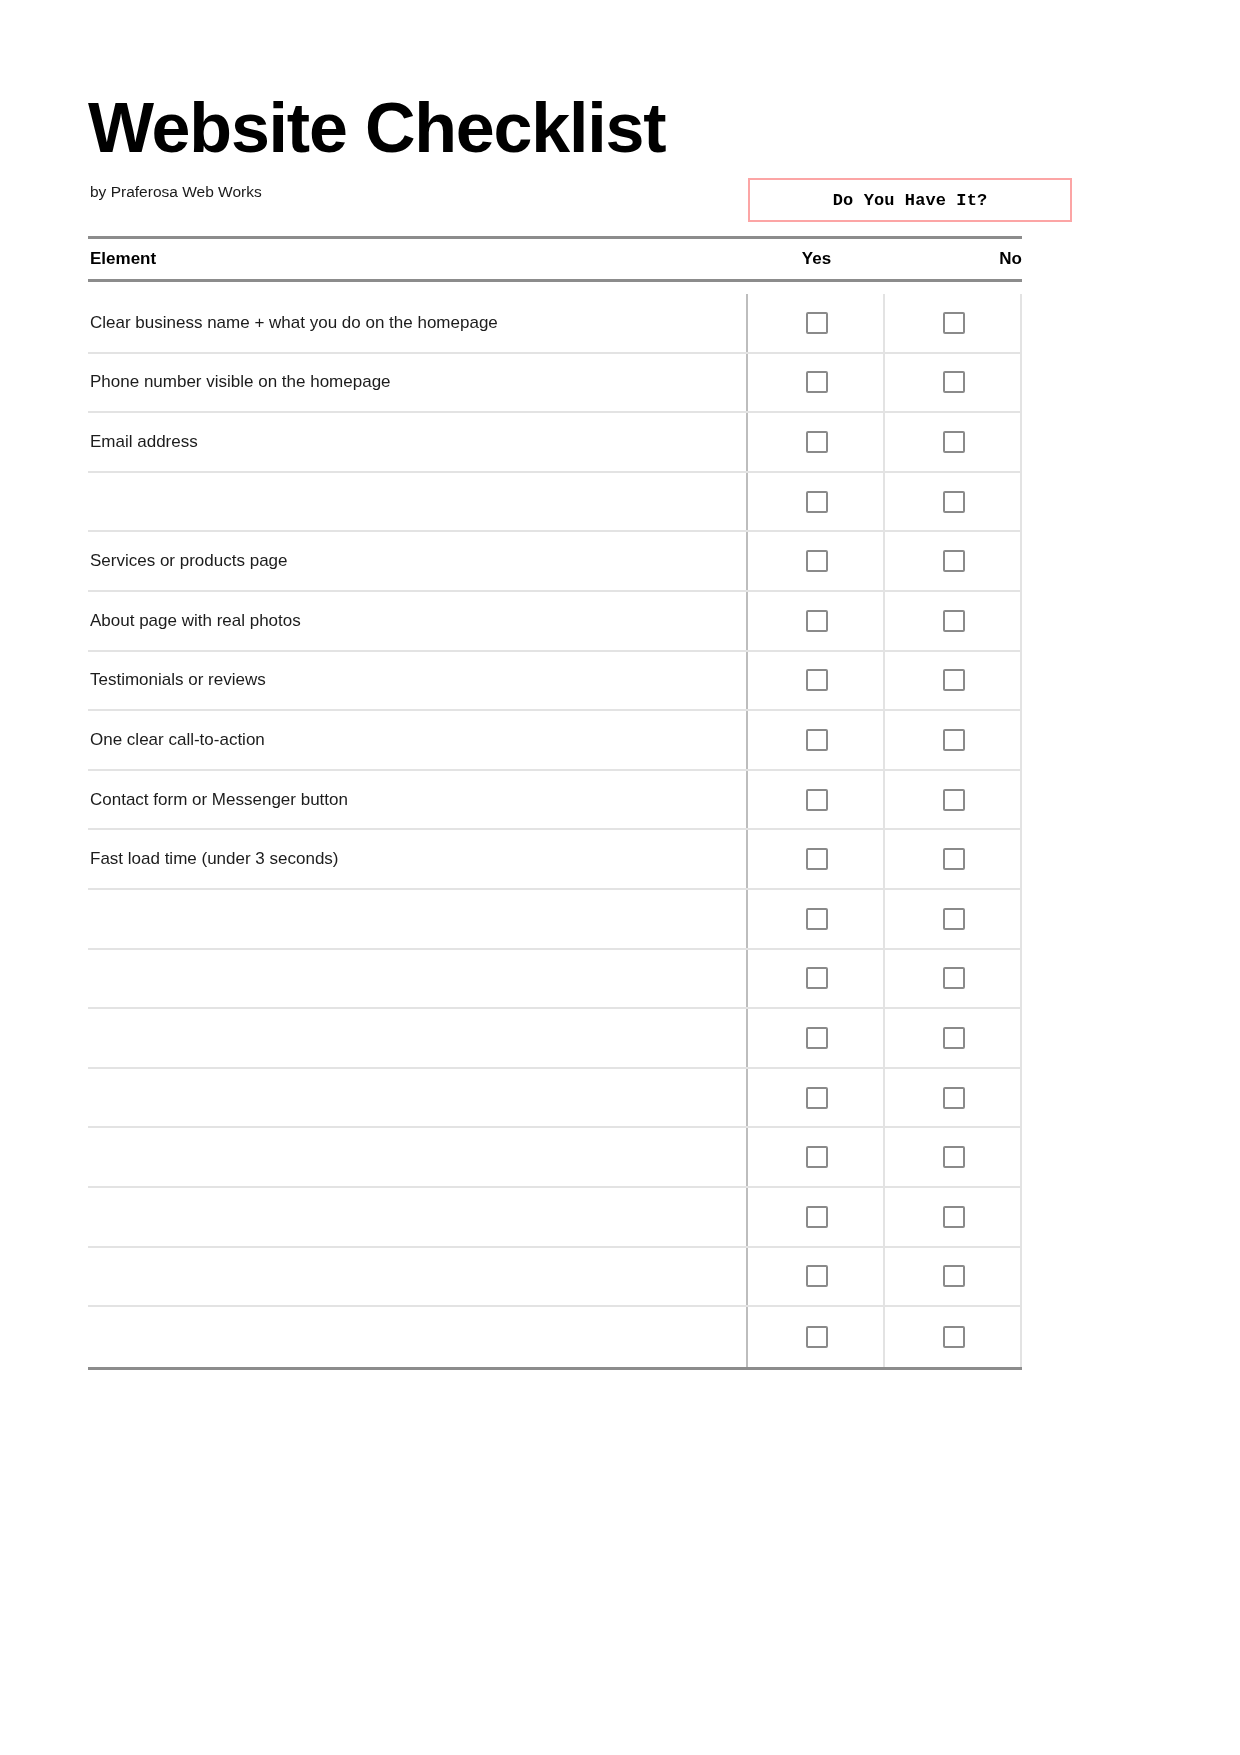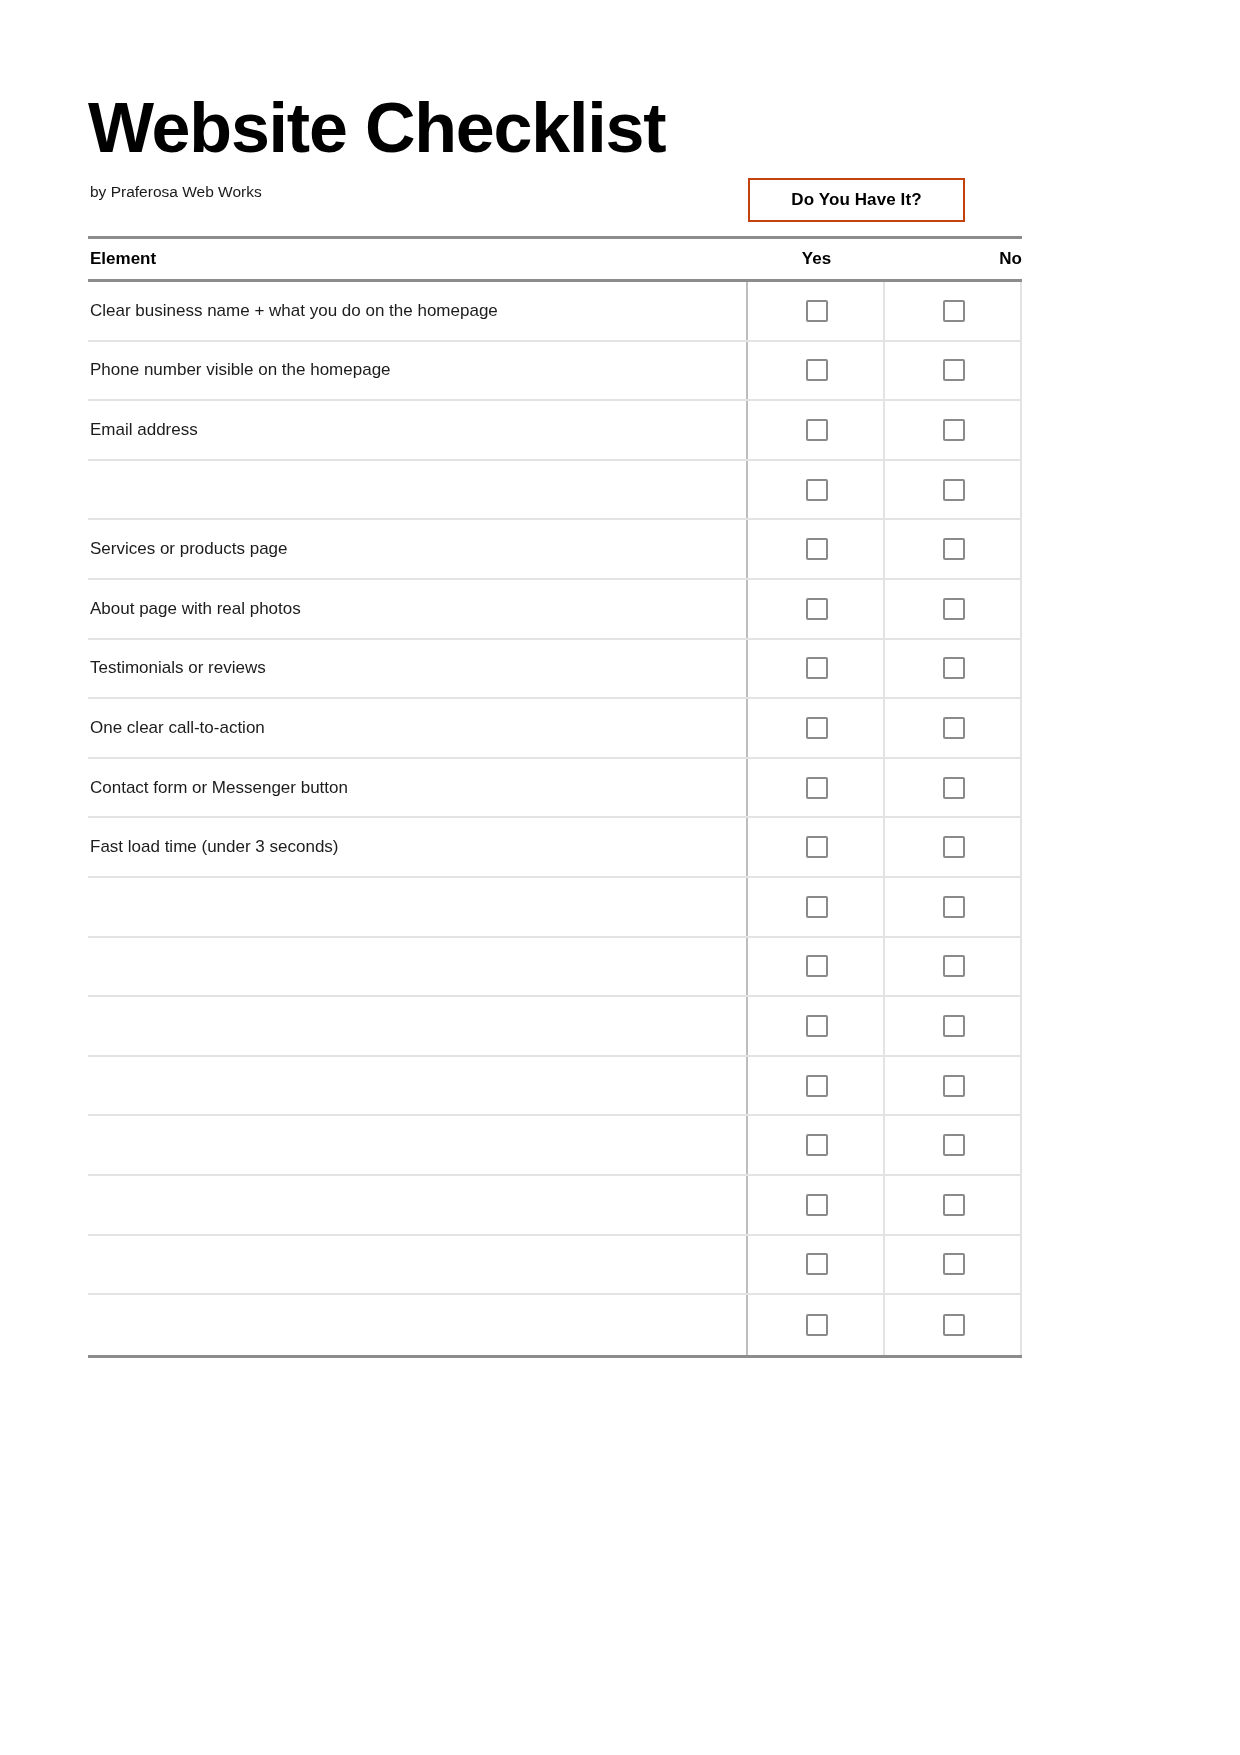--- a/index.html
+++ b/index.html
@@ -58,28 +58,29 @@
     line-height: 20px;
     font-weight: 400;
     color: #1a1a1a;
     white-space: nowrap;
   }
 
   .have-it-box {
     position: absolute;
     left: 660px;
     top: 82px;
-    width: 217px;
+    width: 324px;
     height: 44px;
     box-sizing: border-box;
-    border: 2px solid #c2410c;
+    border: 2px solid #fca5a5;
     background: #ffffff;
     display: flex;
     align-items: center;
     justify-content: center;
+    font-family: Liberation Mono, monospace;
   }
   .have-it-box .have-it-label {
     font-size: 17px;
     font-weight: 700;
     color: #000000;
     letter-spacing: 0.1px;
     white-space: nowrap;
   }
 
   
@@ -126,20 +127,21 @@
   .rule-body-top {
     height: 3px;
     background: #8c8c8c;
     width: 934px;
   }
 
   
   .table-body {
     position: relative;
     width: 934px;
+    margin-top: 12px;
   }
 
   .crow {
     position: relative;
     height: 59.6px;
     width: 934px;
     box-sizing: border-box;
     border-bottom: 2px solid #e3e3e3;
   }
   .crow:last-child {

